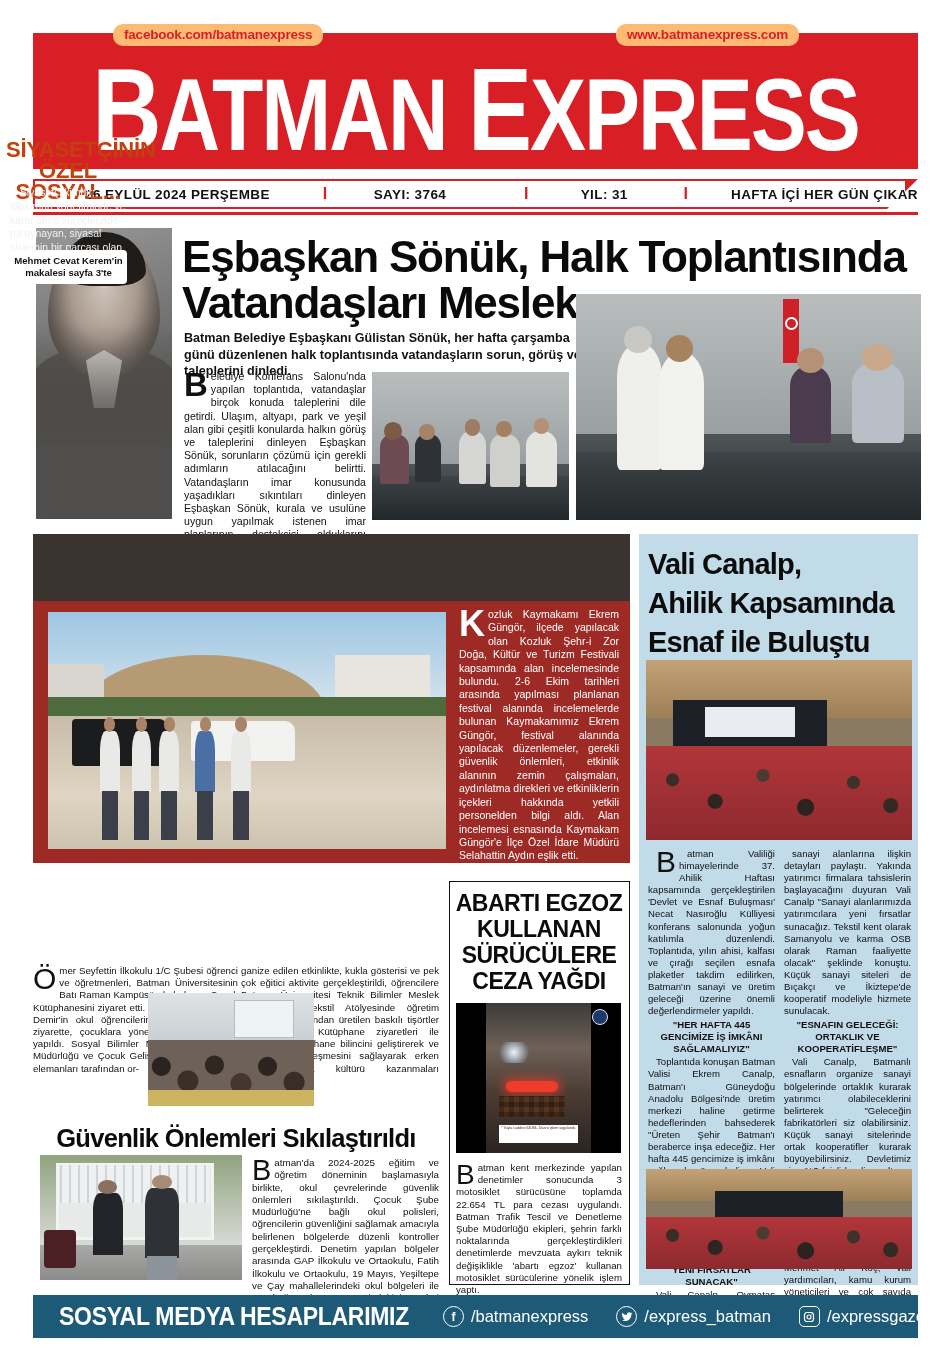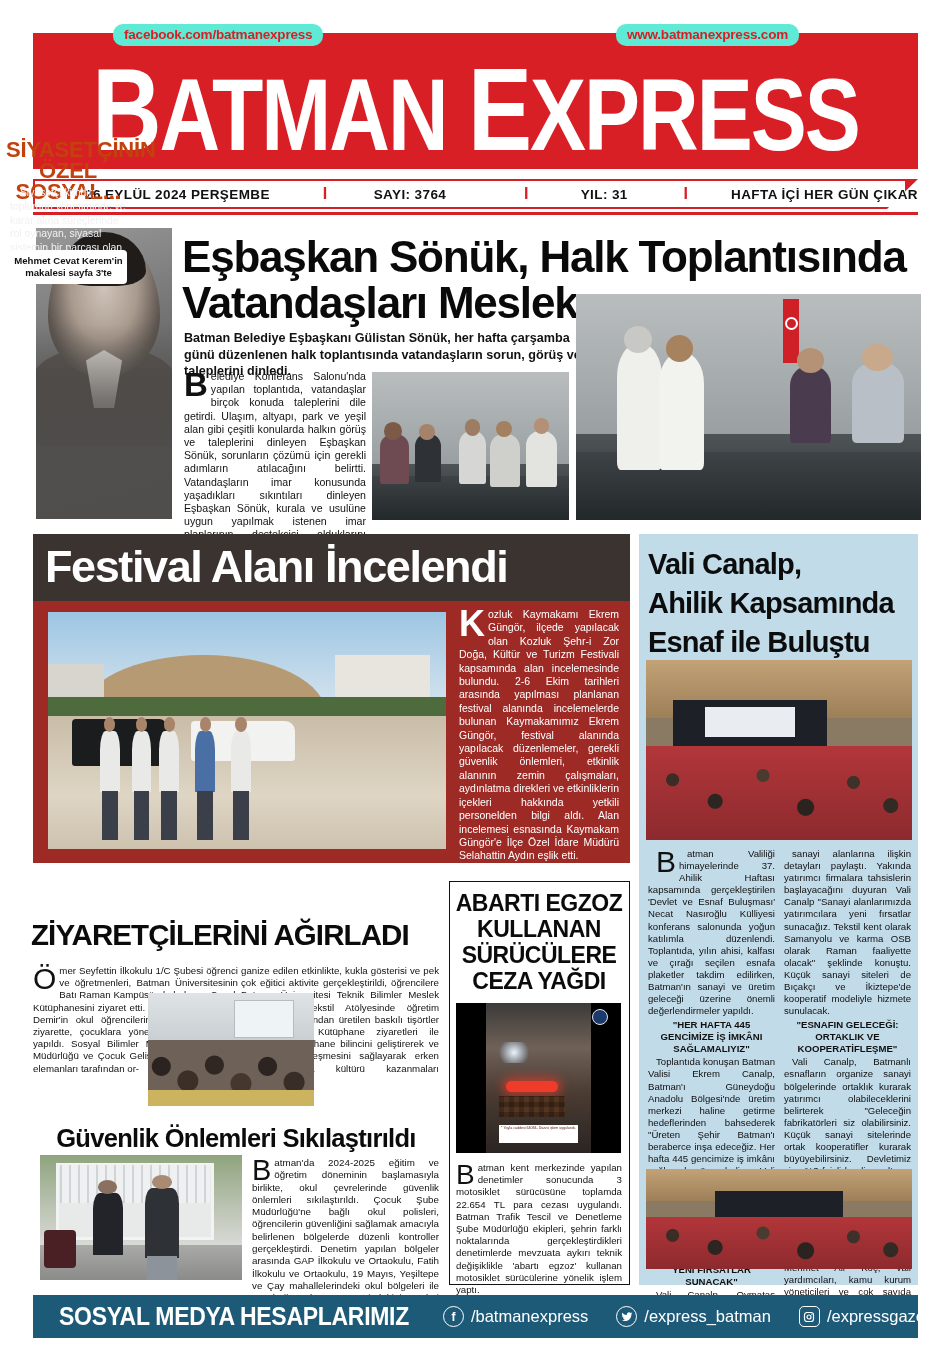--- a/index.html
+++ b/index.html
@@ -35,21 +35,21 @@
     font-size: 84px;
     letter-spacing: -2px;
     line-height: 1;
     white-space: nowrap;
     transform: scaleY(1.22);
     transform-origin: top center;
   }
   .mast-logo .cap { font-size: 96px; }
   .mast-pill {
     position: absolute;
-    background: #5eead4;
+    background: #fdba74;
     color: #d81f26;
     font-weight: bold;
     font-size: 13.5px;
     border-radius: 10px;
     padding: 3px 11px 4px 11px;
     white-space: nowrap;
     letter-spacing: -0.2px;
     z-index: 5;
   }
   .pill-fb { left: 113px; top: 24px; }
@@ -633,21 +633,20 @@
     <div class="pers" style="left:24%;top:26%;width:13%;height:52%;background:#f2f2ef;"></div>
     <div class="head" style="left:26%;top:18%;width:8%;height:12%;background:#a6825f;"></div>
     <div class="pers" style="left:62%;top:32%;width:12%;height:34%;background:#4a3c4e;"></div>
     <div class="head" style="left:64%;top:24%;width:8%;height:11%;background:#b59176;"></div>
     <div class="pers" style="left:80%;top:30%;width:15%;height:36%;background:#b9bfc6;"></div>
     <div class="head" style="left:83%;top:22%;width:9%;height:12%;background:#c8a98c;"></div>
   </div>
 
   <div class="festival"></div>
   <div class="festival-redband"></div>
-  <h2 class="festival-title">Festival Alanı İncelendi</h2>
   <div class="festival-photo">
     <div class="fp-sky"></div>
       <div class="fp-hill"></div>
       <div class="fp-bldg2"></div>
     <div class="fp-bldg"></div>
       <div class="fp-trees"></div>
       <div class="fp-ground"></div>
     <div class="fp-suv"></div>
       <div class="fp-pickup"></div>
     <div class="fp-man" style="left:13%;">
@@ -700,21 +699,20 @@
   </div>
   <div class="blue-photo-2">
     <div class="aud-ceiling"></div>
       <div class="aud-stage" style="left:26%;width:48%;"></div>
     <div class="aud-seats"></div>
       <div class="aud-heads"></div>
   </div>
 
   <h2 class="cocuk-title">
     <br>
-    <span>ZİYARETÇİLERİNİ AĞIRLADI</span>
   </h2>
   <div class="cocuk-col-1">Ömer Seyfettin İlkokulu 1/C Şubesi öğrenci ve öğretmenleri, Batman Üniversitesinin Batı Raman Kampüsünde bulunan Çocuk Kütüphanesini ziyaret etti. Rektör Prof. Dr. İdris Demir'in okul öğrencilerini bizzat karşıladığı ziyarette, çocuklara yönelik çeşitli etkinlikler yapıldı. Sosyal Bilimler Meslek Yüksekokulu Müdürlüğü ve Çocuk Gelişimi Bölümü öğretim elemanları tarafından or-</div>
   <div class="cocuk-col-2">ganize edilen etkinlikte, kukla gösterisi ve pek çok eğitici aktivite gerçekleştirildi, öğrencilere Batman Üniversitesi Teknik Bilimler Meslek Yüksekokulu Tekstil Atölyesinde öğretim elemanları tarafından üretilen baskılı tişörtler hediye edildi. Kütüphane ziyaretleri ile çocukların kütüphane bilincini geliştirerek ve toplumla bütünleşmesini sağlayarak erken yaşta okuma kültürü kazanmaları hedefleniyor.</div>
   <div class="cocuk-photo">
     <div class="cls-wall"></div>
       <div class="cls-win"></div>
     <div class="cls-kids"></div>
       <div class="cls-table"></div>
   </div>
 

